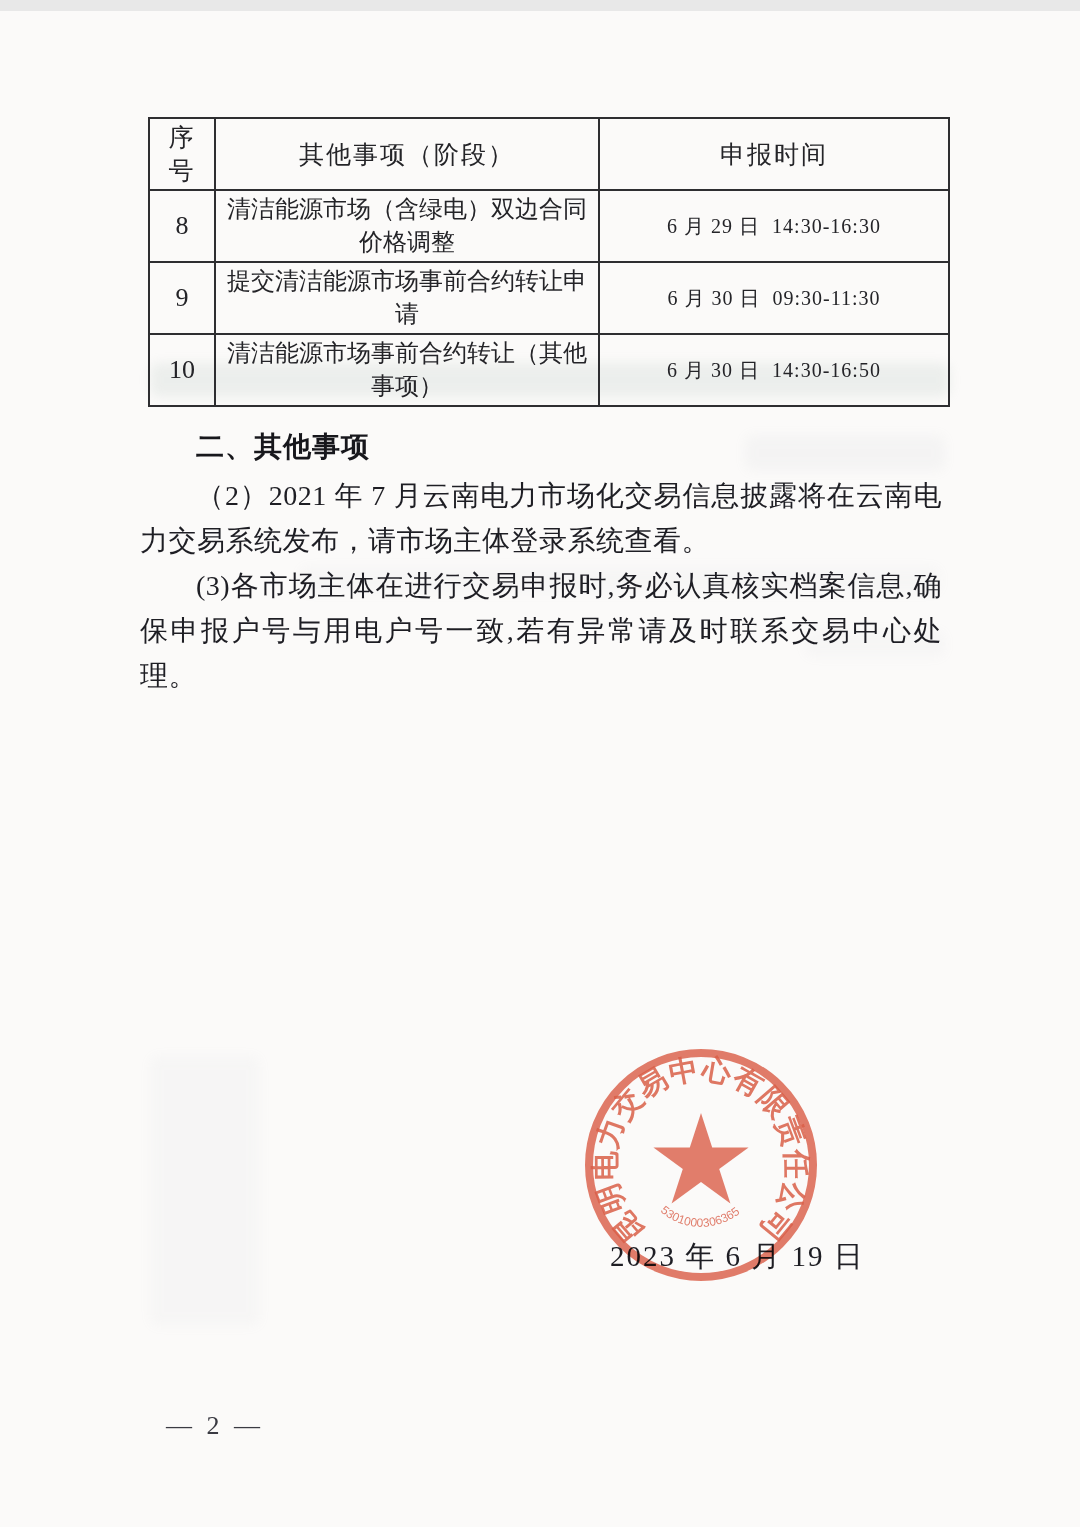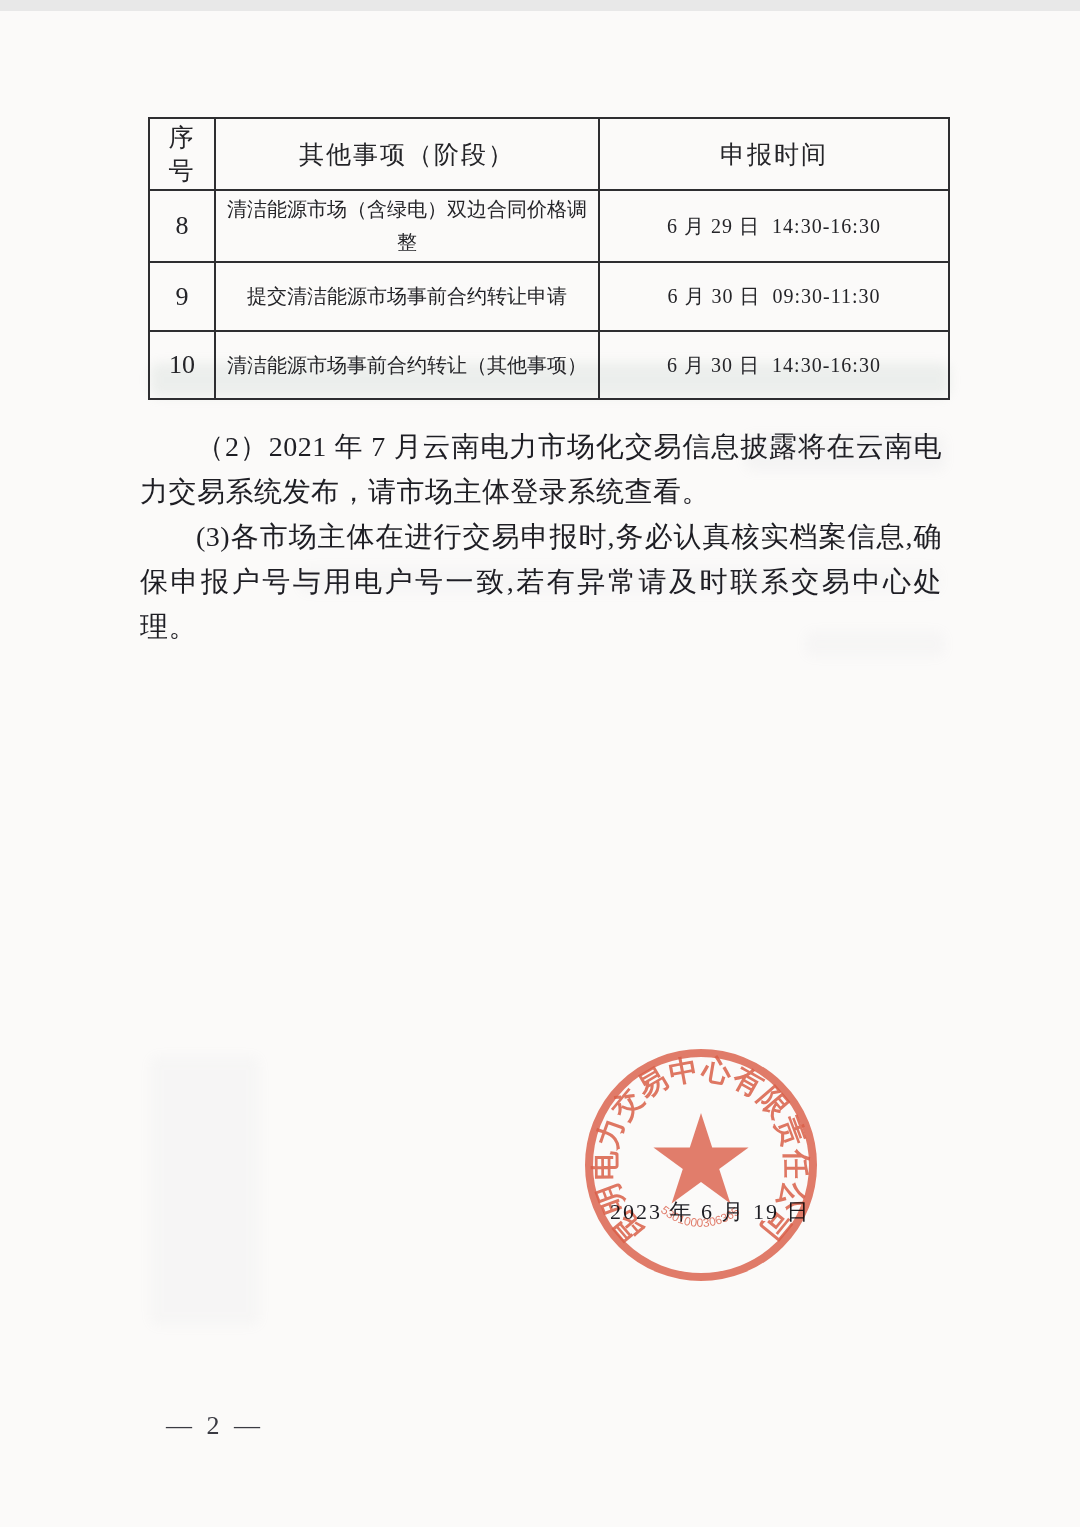--- a/index.html
+++ b/index.html
@@ -30,21 +30,21 @@
     vertical-align: middle;
     padding: 2px 6px;
     font-weight: normal;
     color: #242428;
   }
   table.schedule th { height: 60px; font-size: 25px; letter-spacing: 2px; }
   col.c-no   { width: 66px; }
   col.c-item { width: 384px; }
   col.c-time { width: 350px; }
   td.no   { font-size: 26px; }
-  td.item { font-size: 20px; line-height: 33px; }
+  td.item { font-size: 24px; line-height: 33px; }
   td.time { font-size: 20px; white-space: pre-wrap; letter-spacing: 1px; }
   tr.r8  td { height: 66px; }
   tr.r9  td { height: 63px; }
   tr.r10 td { height: 62px; }
 
   
   .body-text {
     position: absolute;
     left: 140px;
     top: 413px;
@@ -75,22 +75,22 @@
     position: absolute;
     left: 497px;
     top: 1168px;
     font-size: 29px;
     letter-spacing: 2px;
     color: #1e1e24;
   }
   .signature-date {
     position: absolute;
     left: 610px;
-    top: 1186px;
-    font-size: 22px;
+    top: 1226px;
+    font-size: 29px;
     letter-spacing: 2px;
     color: #1e1e24;
   }
 
   
   svg.seal {
     position: absolute;
     left: 575px;
     top: 1028px;
     width: 252px;
@@ -153,26 +153,27 @@
         <td class="time">6 月 29 日  14:30-16:30</td>
       </tr>
       <tr class="r9">
         <td class="no">9</td>
         <td class="item">提交清洁能源市场事前合约转让申请</td>
         <td class="time">6 月 30 日  09:30-11:30</td>
       </tr>
       <tr class="r10">
         <td class="no">10</td>
         <td class="item">清洁能源市场事前合约转让（其他事项）</td>
-        <td class="time">6 月 30 日  14:30-16:30</td>
+        <td class="time">6 月 30 日  14:30-16:50</td>
       </tr>
     </tbody>
   </table>
 
   <div class="body-text">
+    <h2>二、其他事项</h2>
     <p>（2）2021 年 7 月云南电力市场化交易信息披露将在云南电力交易系统发布，请市场主体登录系统查看。</p>
     <p>(3)各市场主体在进行交易申报时,务必认真核实档案信息,确保申报户号与用电户号一致,若有异常请及时联系交易中心处理。</p>
   </div>
 
   <div class="signature-date">2023 年 6 月 19 日</div>
 
   <svg class="seal" viewBox="0 0 252 252">
     <defs>
 
       <path id="sealTextPath" d="M 70.7 192 A 86 86 0 1 1 181.3 192" fill="none"></path>

